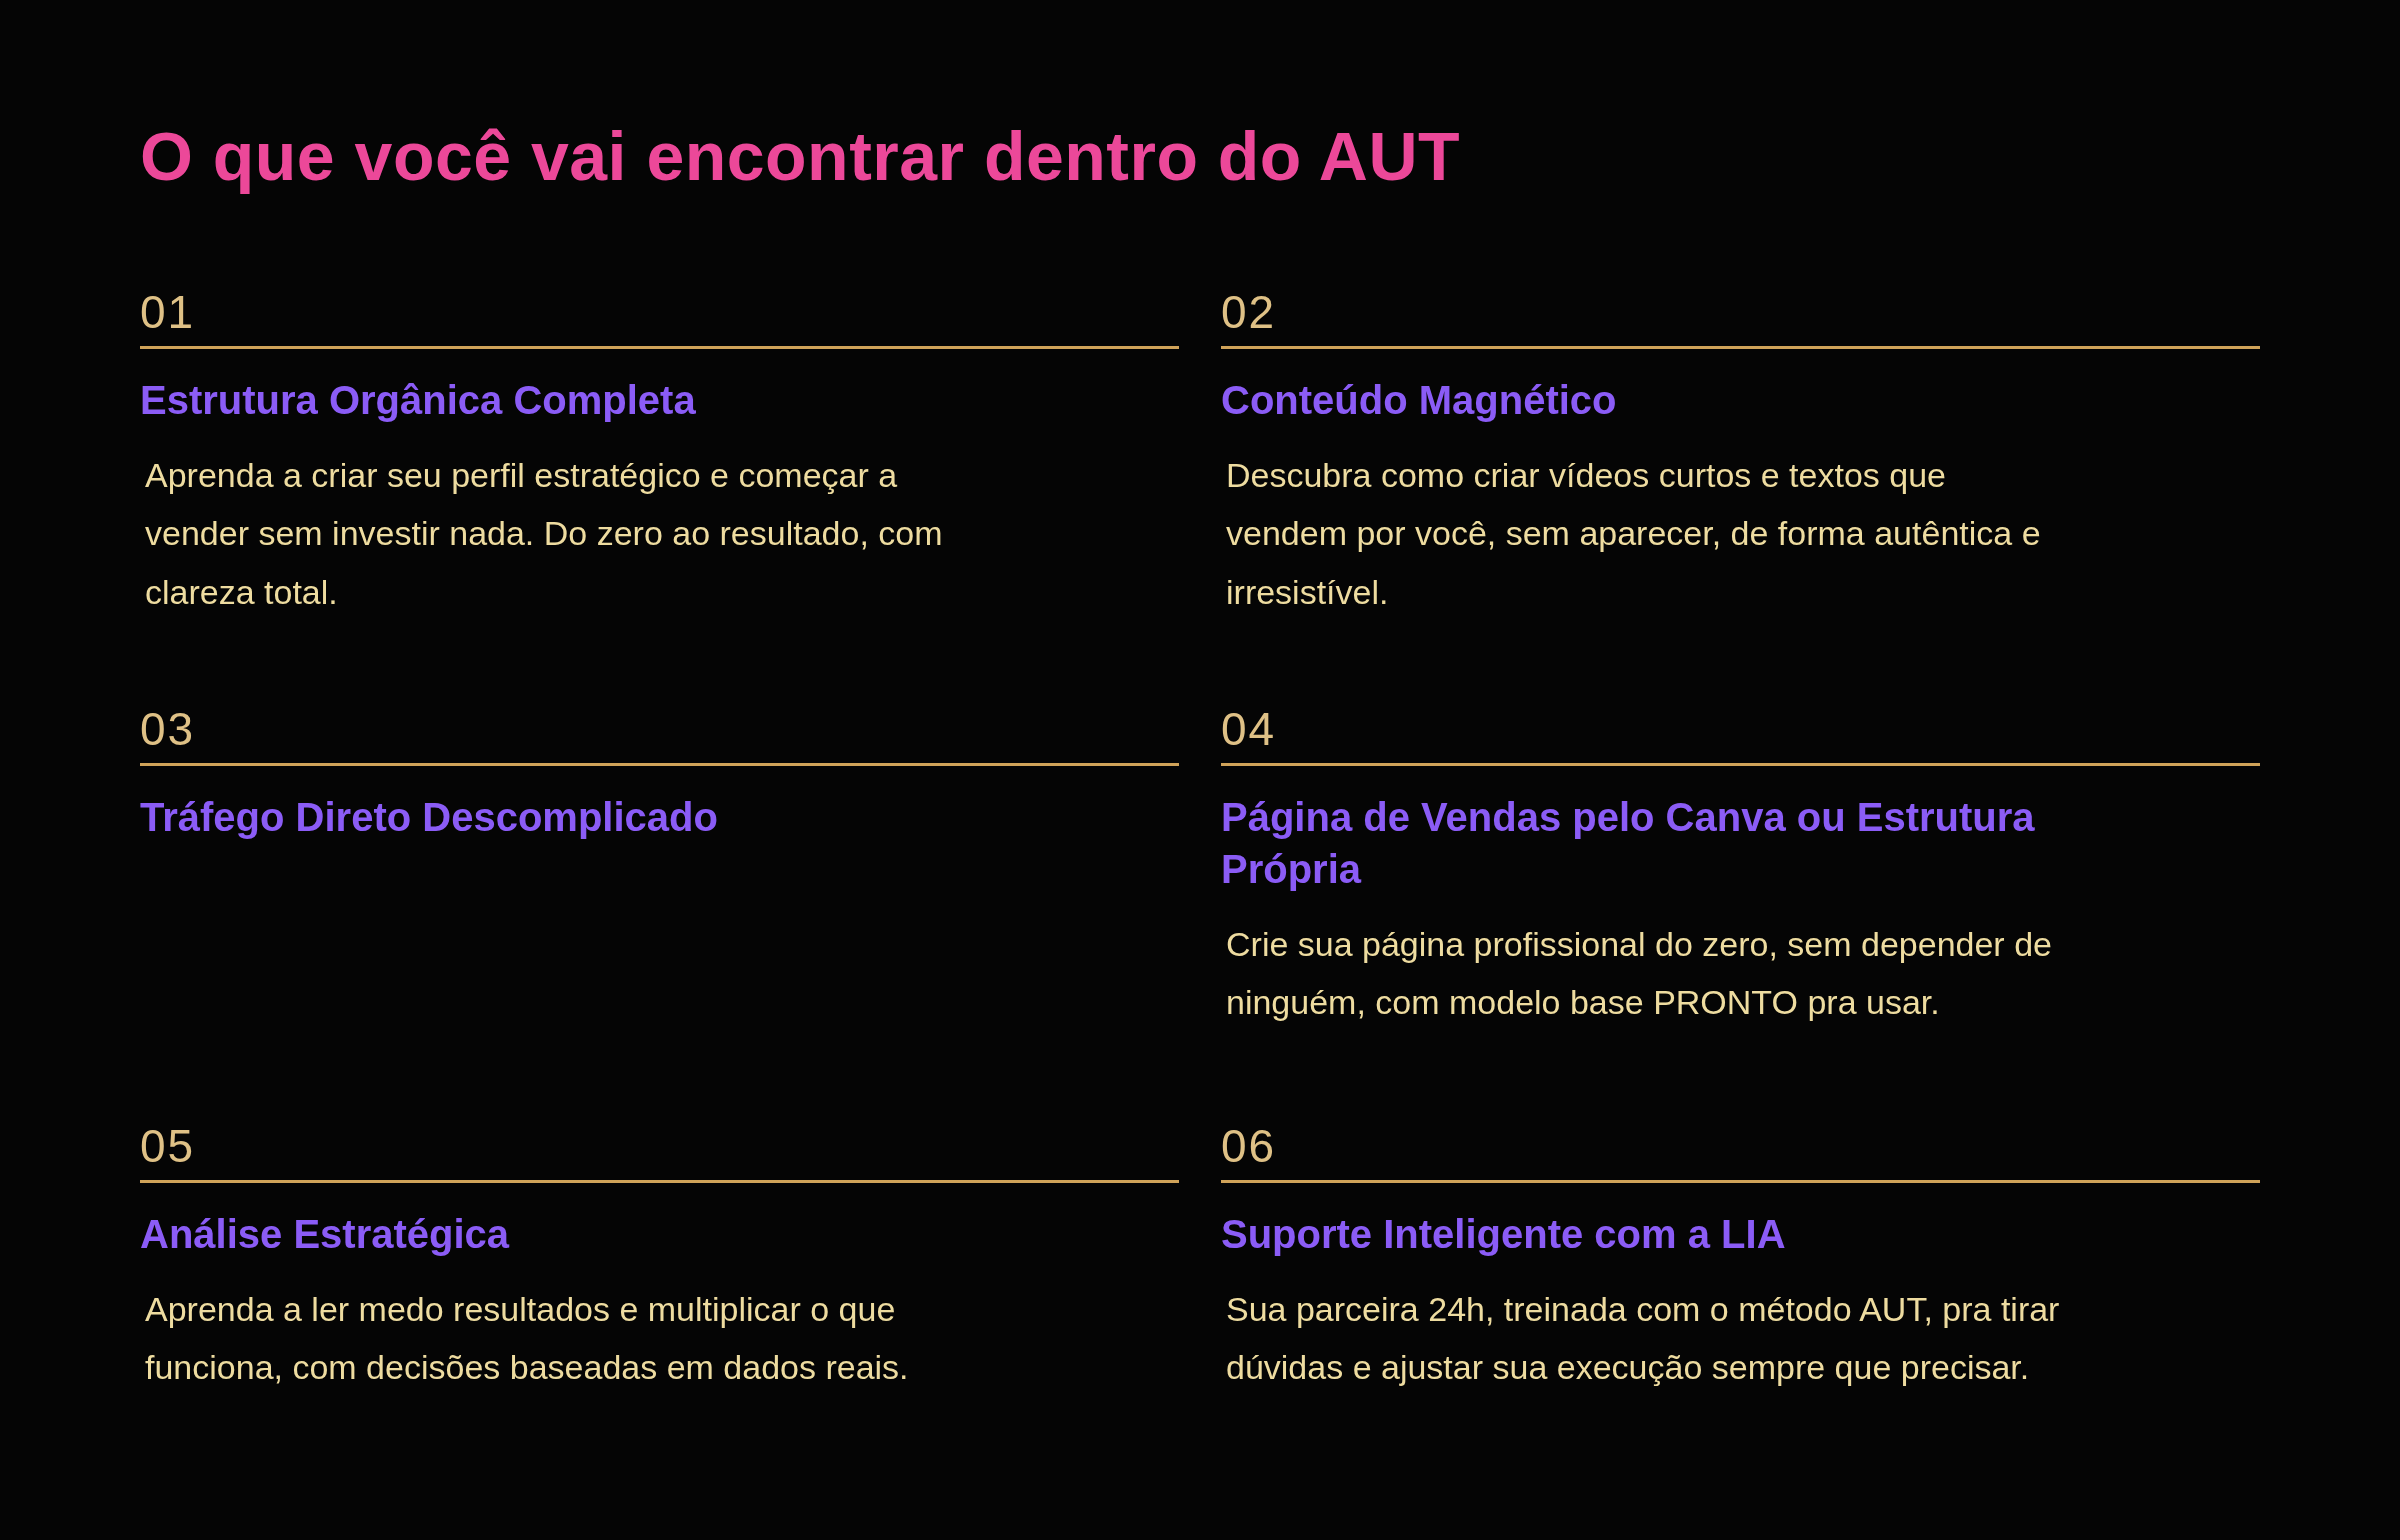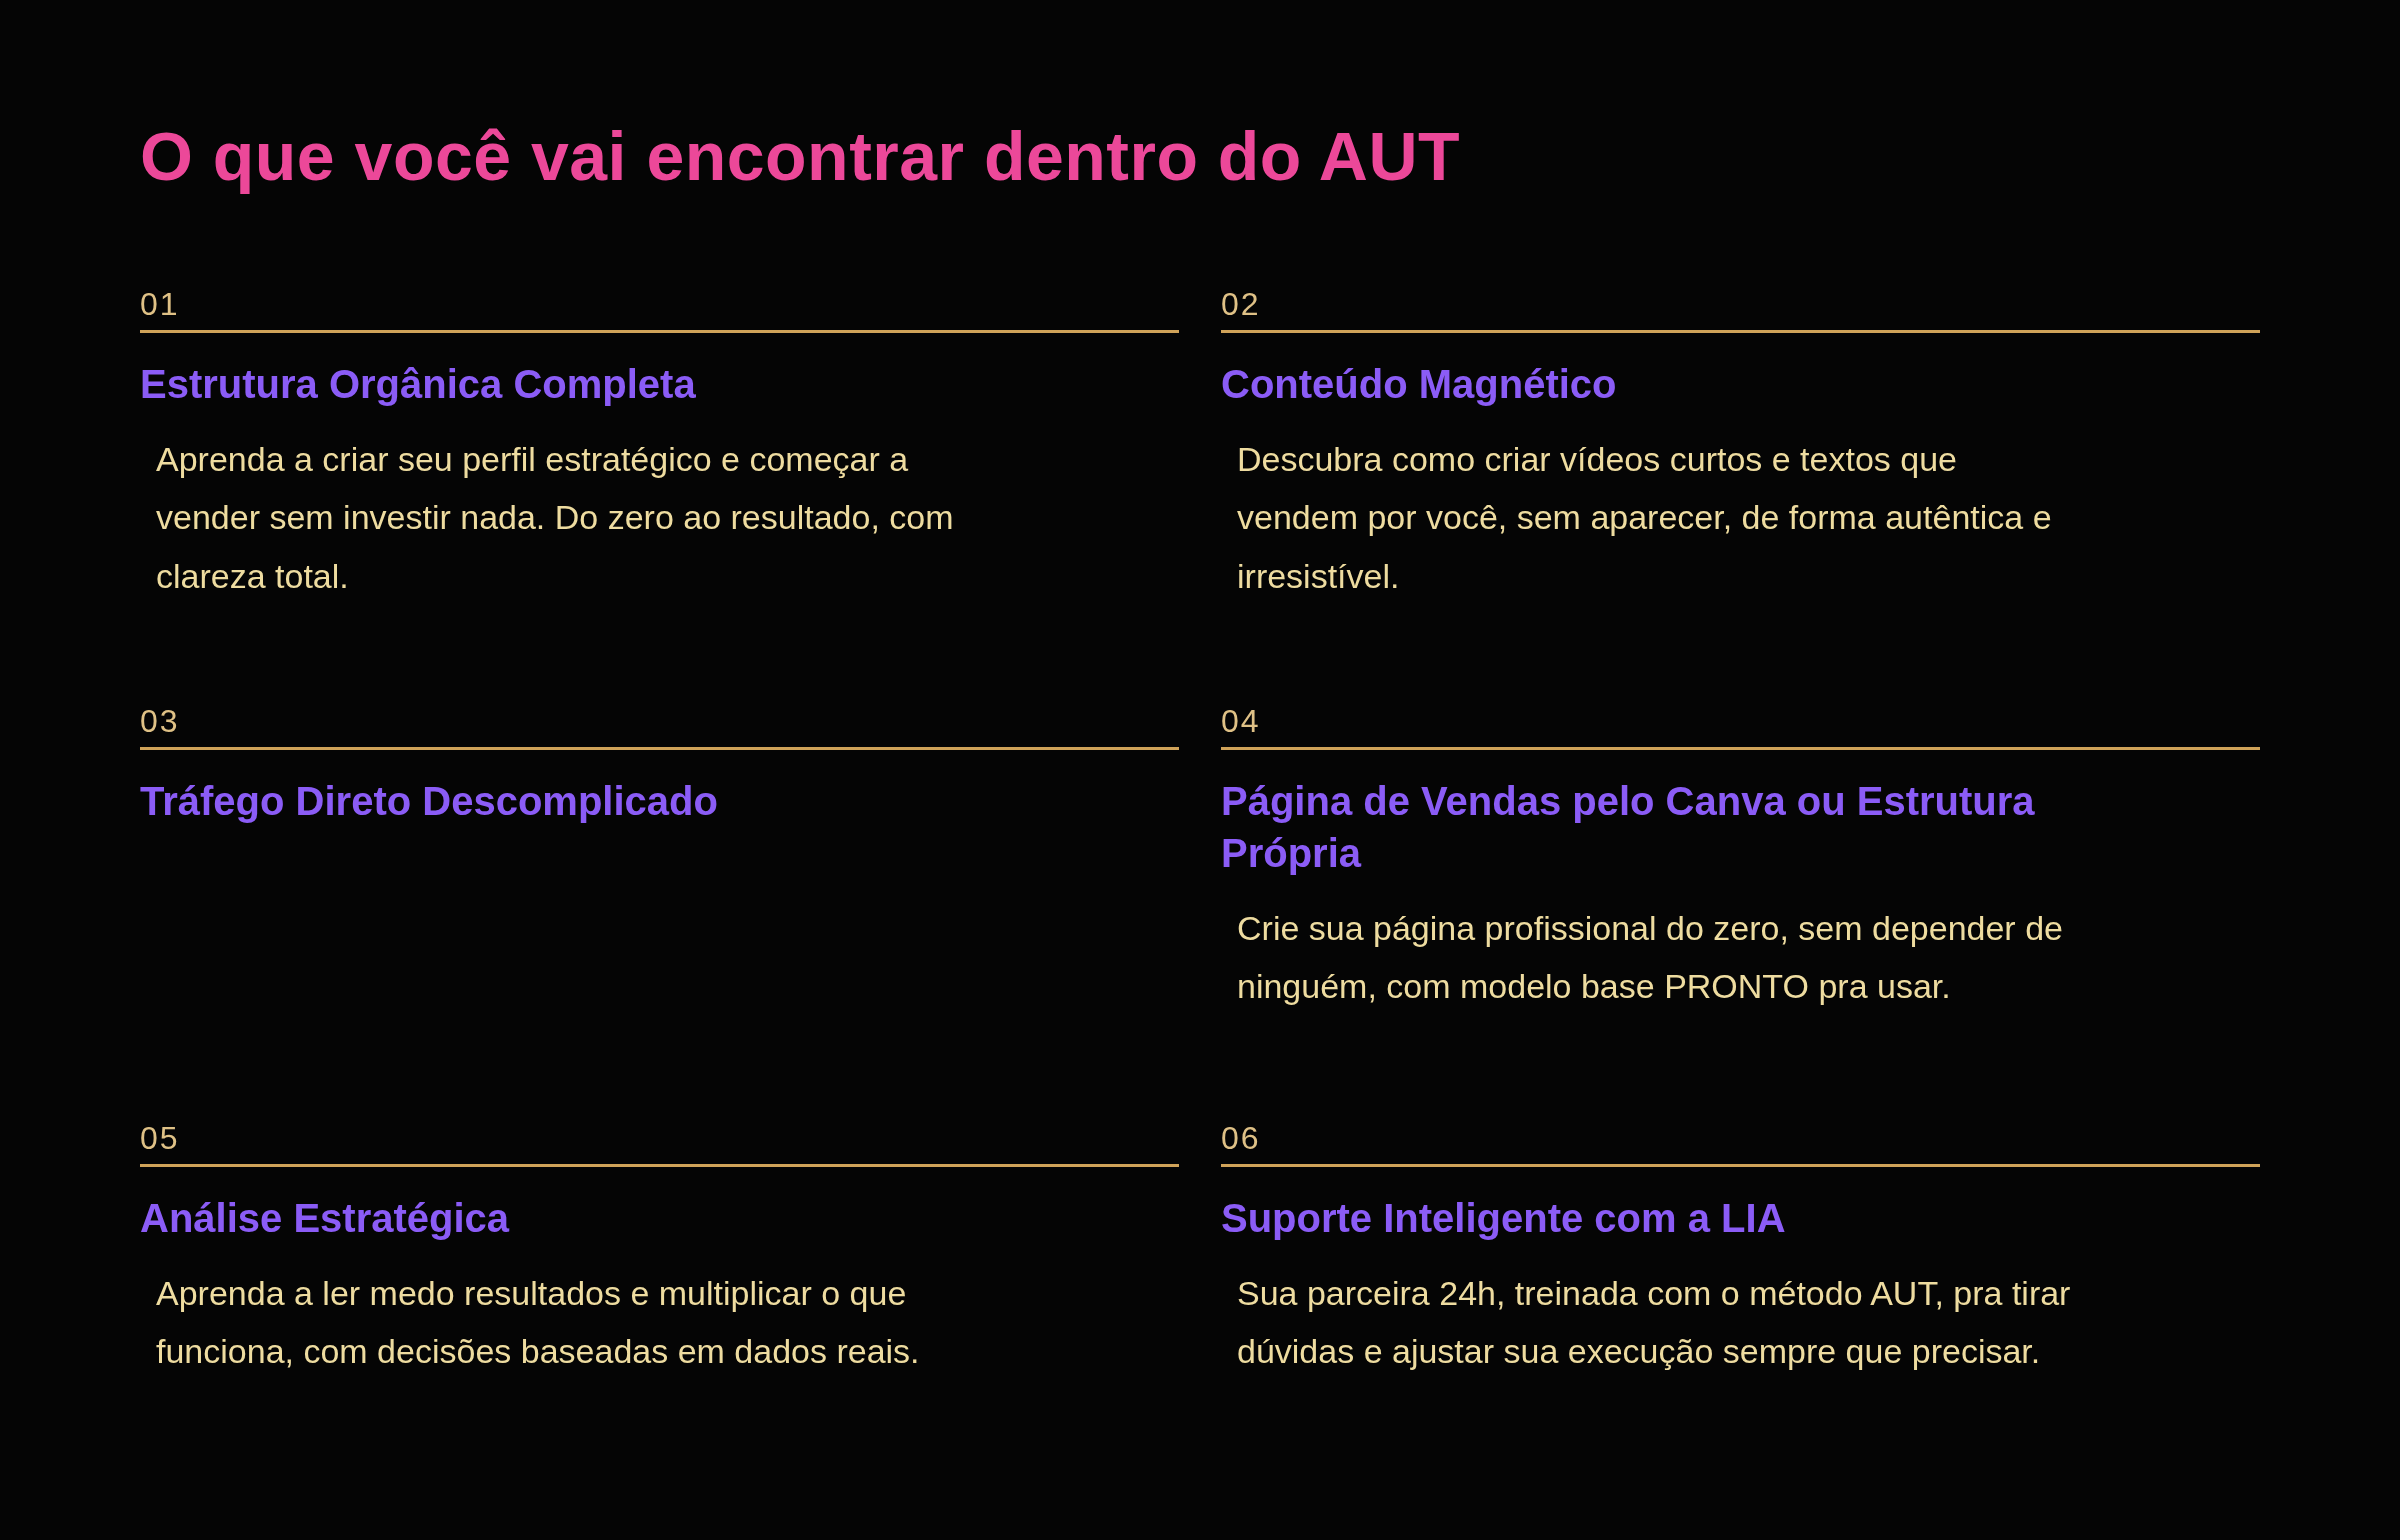--- a/index.html
+++ b/index.html
@@ -32,21 +32,21 @@
     margin-top: 87px;
     display: grid;
     grid-template-columns: 1fr 1fr;
     grid-template-rows: 417px 417px auto;
     column-gap: 42px;
   }
   .cell {
     align-self: start;
   }
   .num {
-    font-size: 32px;
+    font-size: 46px;
     line-height: 1.15;
     font-weight: 300;
     letter-spacing: 2px;
     color: #DFC186;
     margin: 0 0 7px 0;
   }
   .divider {
     height: 3px;
     width: 100%;
     background: #D0A359;
@@ -54,21 +54,21 @@
   }
   .heading {
     margin: 0 0 20px 0;
     font-size: 40px;
     line-height: 1.3;
     font-weight: 700;
     color: #8b5cf6;
     white-space: pre-line;
   }
   .desc {
-    margin: 16px;
+    margin: 5px;
     font-size: 34px;
     line-height: 1.72;
     font-weight: 400;
     color: #EEDCA0;
     white-space: pre-line;
   }
 </style>
 </head>
 <body>
 

